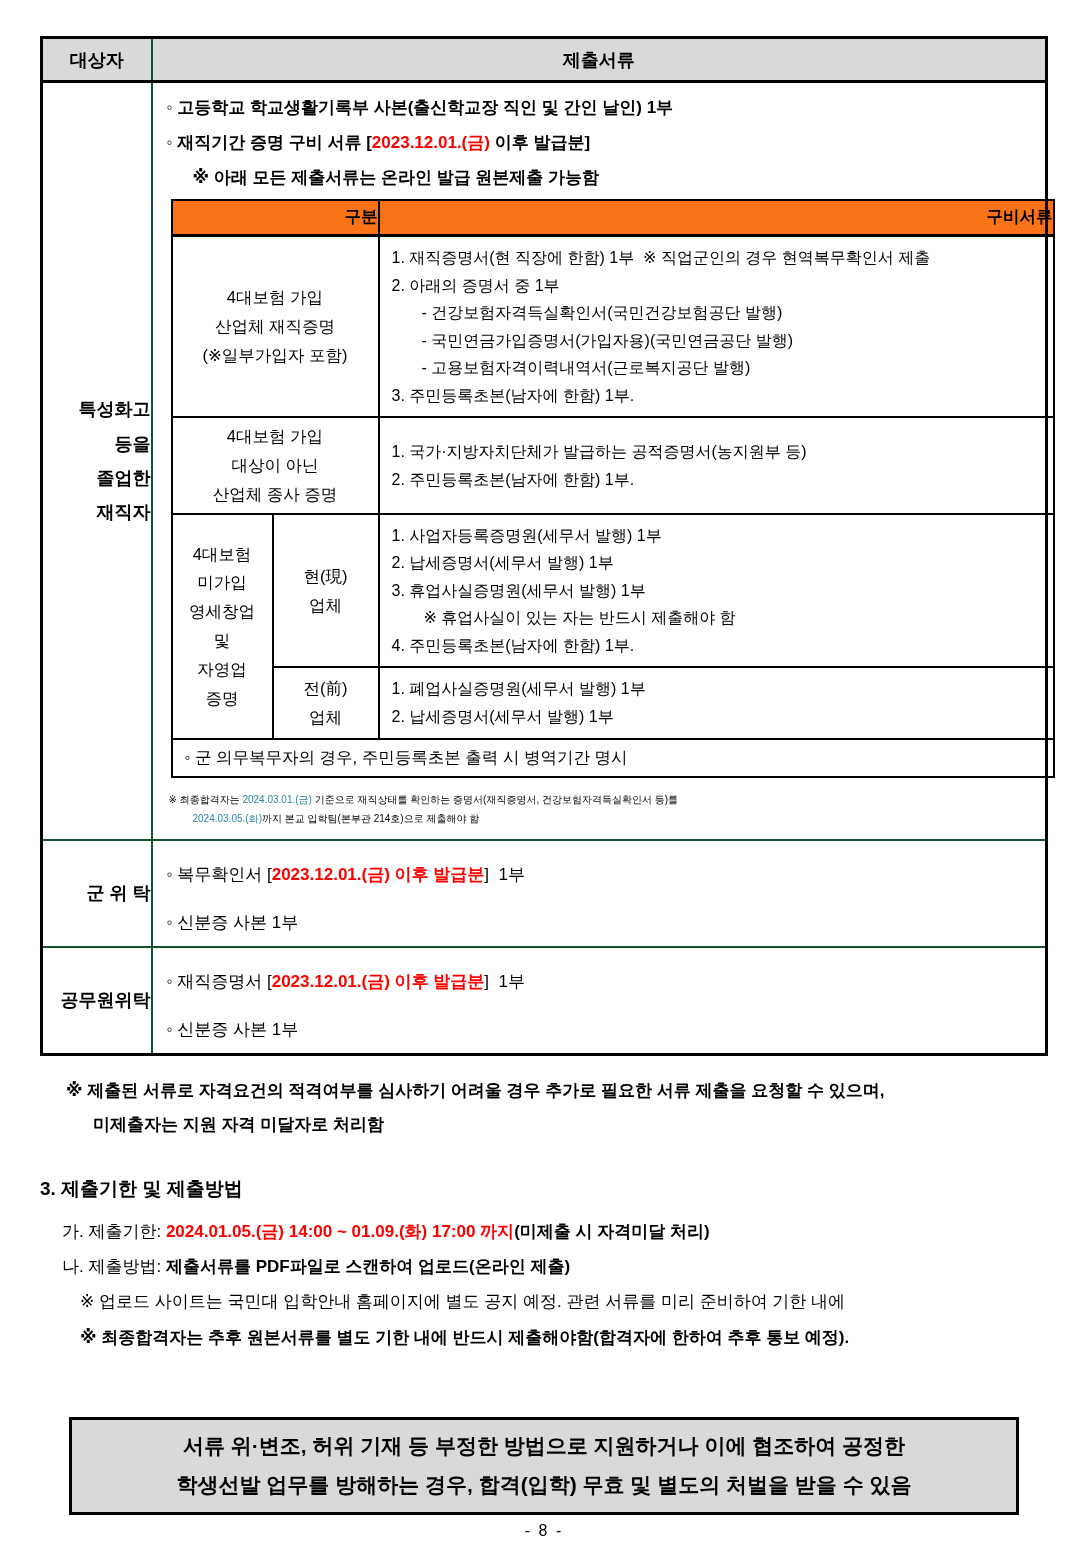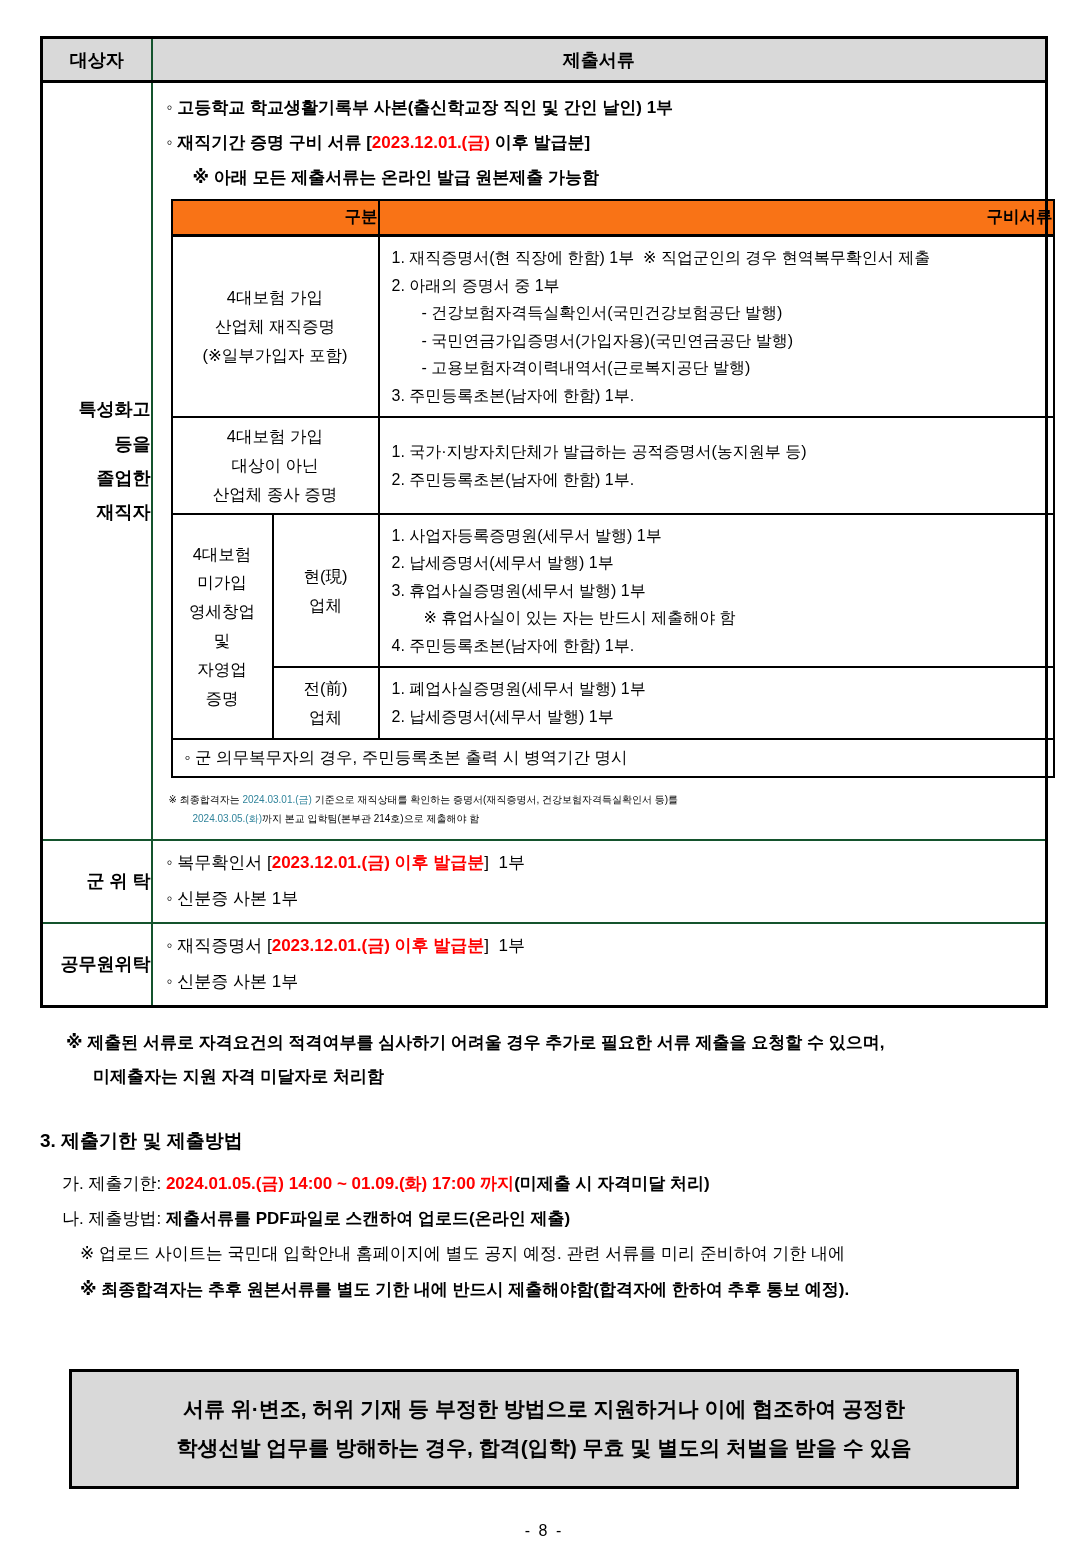--- a/index.html
+++ b/index.html
@@ -57,40 +57,40 @@
   .nitem.memo { padding-left: 32px; }
   .nfull { font-size: 16.5px; padding: 7px 6px 7px 12px; white-space: pre-wrap; margin-top: 22px; }
 
   
   .cell-footnote { margin: 10px 0 2px 2px; font-size: 10px; line-height: 1.95; }
   .cell-footnote .fline { white-space: pre-wrap; }
   .cell-footnote .fline2 { padding-left: 24px; }
 
   
   .deleg-cell { padding: 4px 10px 4px 14px; }
-  .deleg-cell .bullet { line-height: 2.15; }
+  .deleg-cell .bullet { line-height: 2.15; margin-top: 12px; }
 
   
   .after-notes { margin-top: 18px; font-size: 17px; font-weight: bold; line-height: 2.0; }
   .after-notes .nline1 { padding-left: 26px; white-space: pre-wrap; }
   .after-notes .nline2 { padding-left: 53px; white-space: pre-wrap; }
 
   .section-heading { margin: 34px 0 0 0; font-size: 19px; font-weight: bold; }
   .section-body { margin: 12px 0 0 22px; font-size: 17px; }
   .sline { line-height: 2.08; white-space: pre-wrap; }
   .sline-indent { padding-left: 18px; }
   .hang2 { padding-left: 44px; }
 
   
   .warning-box {
     margin: 62px auto 0 auto;
     width: 950px;
     border: 3px solid #000;
     background: #d9d9d9;
-    padding: 18px 4px;
+    padding: 7px 4px;
     text-align: center;
   }
   .warning-box .wline { font-size: 21px; font-weight: bold; line-height: 1.85; white-space: pre-wrap; }
 
   .page-footer {
     position: absolute; bottom: 22px; left: 0; width: 1088px;
     text-align: center; font-size: 16px; letter-spacing: 2px;
   }
 </style>
 </head>

